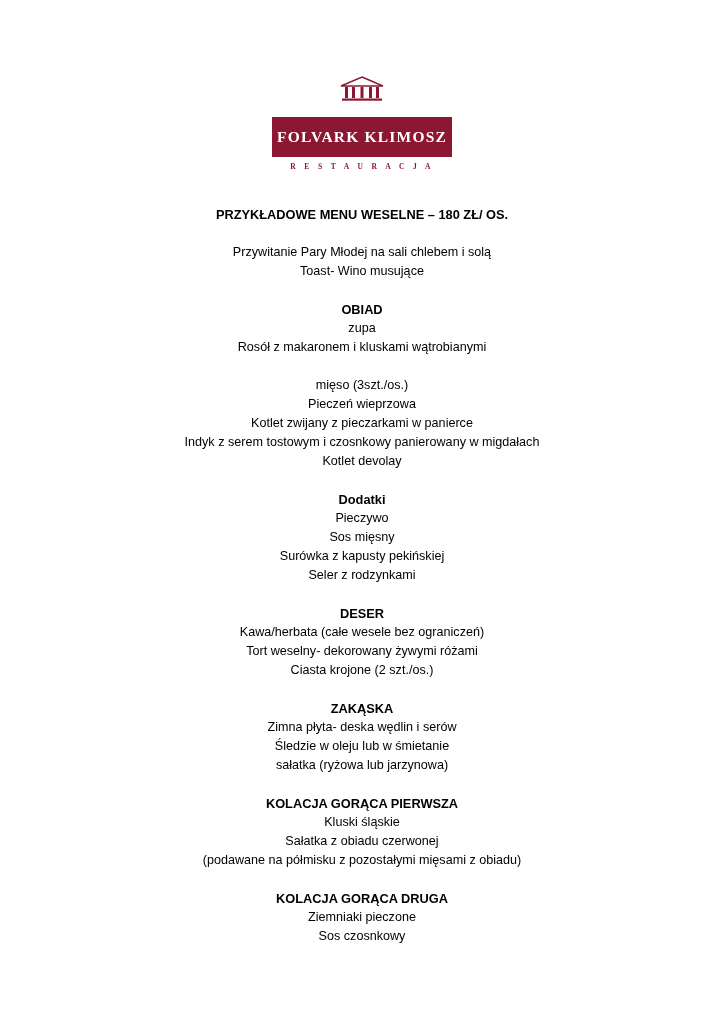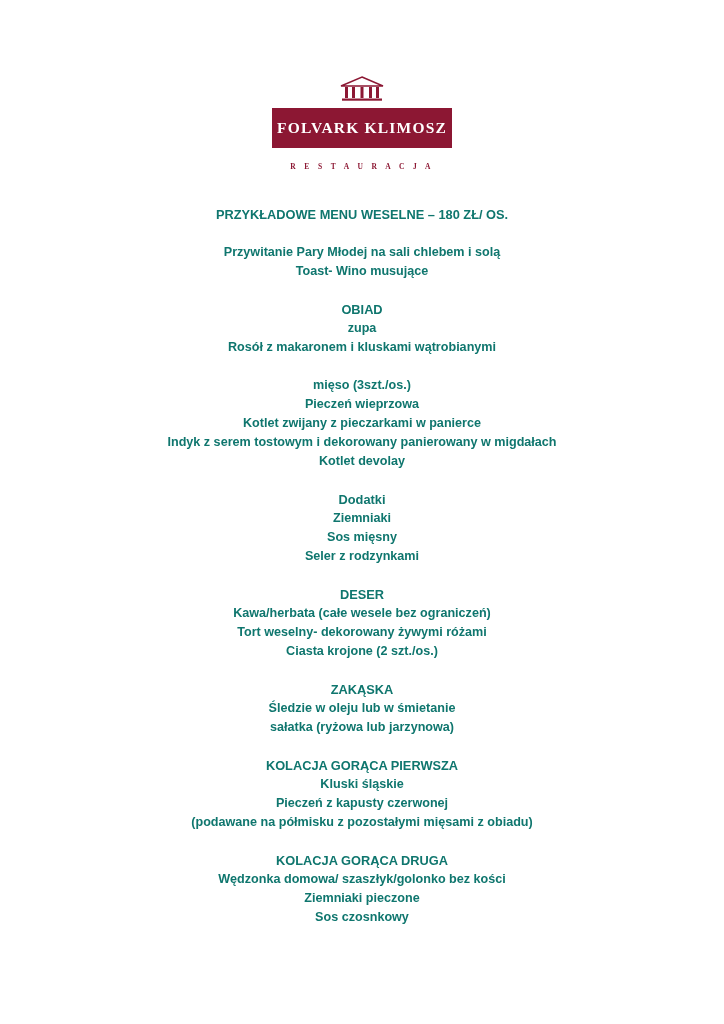--- a/index.html
+++ b/index.html
@@ -39,21 +39,21 @@
     position: absolute;
     left: 50%;
     top: -16px;
     transform: translateX(-50%);
     width: 46px;
     height: 26px;
   }
   .logo-bar {
     position: absolute;
     left: 0;
-    top: 16px;
+    top: 25px;
     width: 180px;
     height: 40px;
     background: #8c1733;
     display: flex;
     align-items: center;
     justify-content: center;
   }
   .logo-text {
     color: #ffffff;
     font-family: "Liberation Serif", serif;
@@ -72,40 +72,40 @@
     text-align: center;
   }
 
   
   .content {
     margin: 0 auto;
     width: 560px;
     text-align: center;
     font-size: 12.6px;
     line-height: 19px;
-    color: #0f766e;
+    color: #000000;
     padding-top: 34px;
   }
   .doc-title {
     font-weight: 700;
     font-size: 12.8px;
     margin-bottom: 19px;
   }
   .section {
     margin-top: 0;
   }
   .section-gap {
     height: 19px;
   }
   .section-heading {
     font-weight: 700;
     font-size: 12.8px;
   }
   .line {
-    font-weight: 700;
+    font-weight: 400;
   }
 </style>
 </head>
 <body>
 
 <div class="page">
 
   <div class="logo-block">
     <div class="logo-mark">
       <svg class="logo-temple" viewBox="0 0 46 26" aria-hidden="true">
@@ -138,57 +138,58 @@
       <div class="section-heading">OBIAD</div>
       <div class="line">zupa</div>
       <div class="line">Rosół z makaronem i kluskami wątrobianymi</div>
     </div>
 
     <div class="section-gap"></div>
     <div class="section">
       <div class="line">mięso (3szt./os.)</div>
       <div class="line">Pieczeń wieprzowa</div>
       <div class="line">Kotlet zwijany z pieczarkami w panierce</div>
-      <div class="line">Indyk z serem tostowym i dekorowany panierowany w migdałach</div>
+      <div class="line">Indyk z serem tostowym i czosnkowy panierowany w migdałach</div>
       <div class="line">Kotlet devolay</div>
     </div>
 
     <div class="section-gap"></div>
     <div class="section">
       <div class="section-heading">Dodatki</div>
-      <div class="line">Ziemniaki</div>
+      <div class="line">Pieczywo</div>
       <div class="line">Sos mięsny</div>
+      <div class="line">Surówka z kapusty pekińskiej</div>
       <div class="line">Seler z rodzynkami</div>
     </div>
 
     <div class="section-gap"></div>
     <div class="section">
       <div class="section-heading">DESER</div>
       <div class="line">Kawa/herbata (całe wesele bez ograniczeń)</div>
       <div class="line">Tort weselny- dekorowany żywymi różami</div>
       <div class="line">Ciasta krojone (2 szt./os.)</div>
     </div>
 
     <div class="section-gap"></div>
     <div class="section">
       <div class="section-heading">ZAKĄSKA</div>
+      <div class="line">Zimna płyta- deska wędlin i serów</div>
       <div class="line">Śledzie w oleju lub w śmietanie</div>
       <div class="line">sałatka (ryżowa lub jarzynowa)</div>
     </div>
 
     <div class="section-gap"></div>
     <div class="section">
       <div class="section-heading">KOLACJA GORĄCA PIERWSZA</div>
       <div class="line">Kluski śląskie</div>
-      <div class="line">Pieczeń z kapusty czerwonej</div>
+      <div class="line">Sałatka z obiadu czerwonej</div>
       <div class="line">(podawane na półmisku z pozostałymi mięsami z obiadu)</div>
     </div>
 
     <div class="section-gap"></div>
     <div class="section">
       <div class="section-heading">KOLACJA GORĄCA DRUGA</div>
-      <div class="line">Wędzonka domowa/ szaszłyk/golonko bez kości</div>
       <div class="line">Ziemniaki pieczone</div>
       <div class="line">Sos czosnkowy</div>
     </div>
 
   </div>
 </div>
 
 </body></html>

